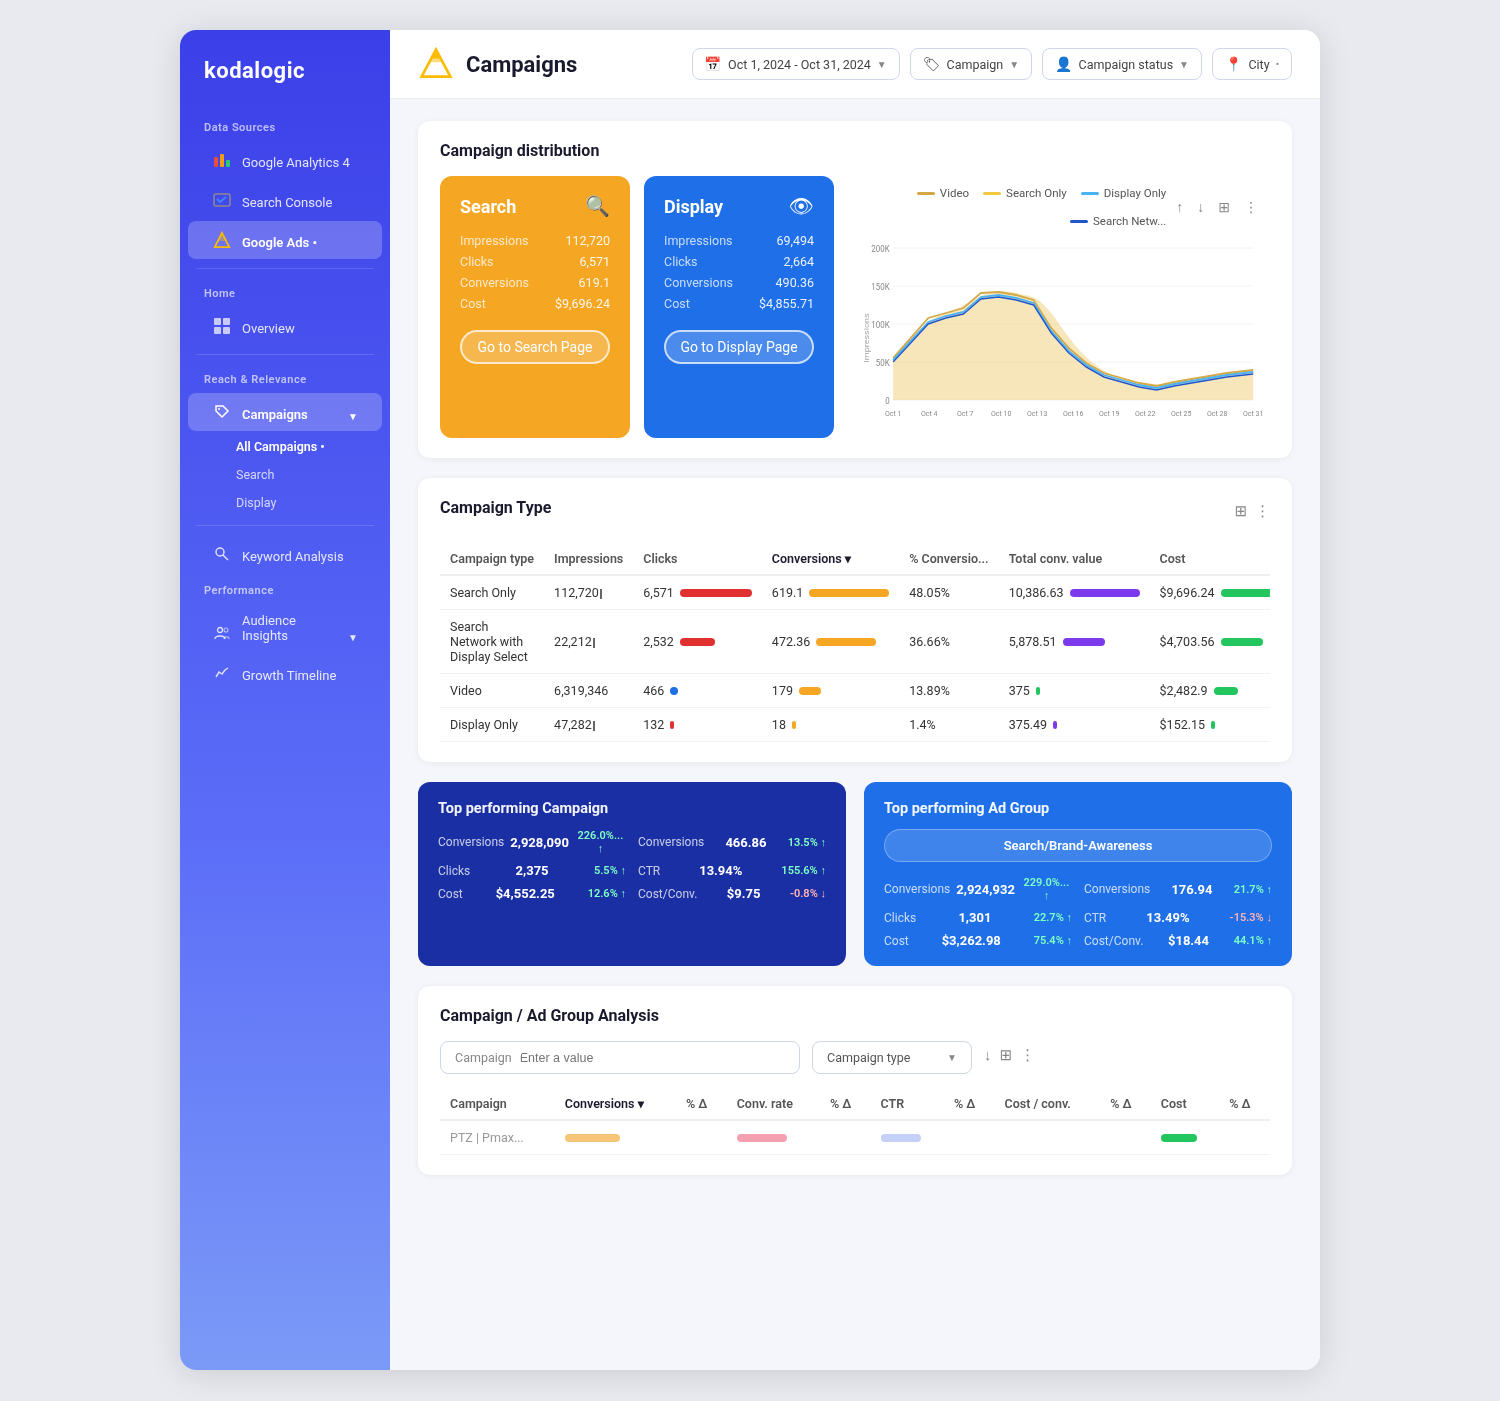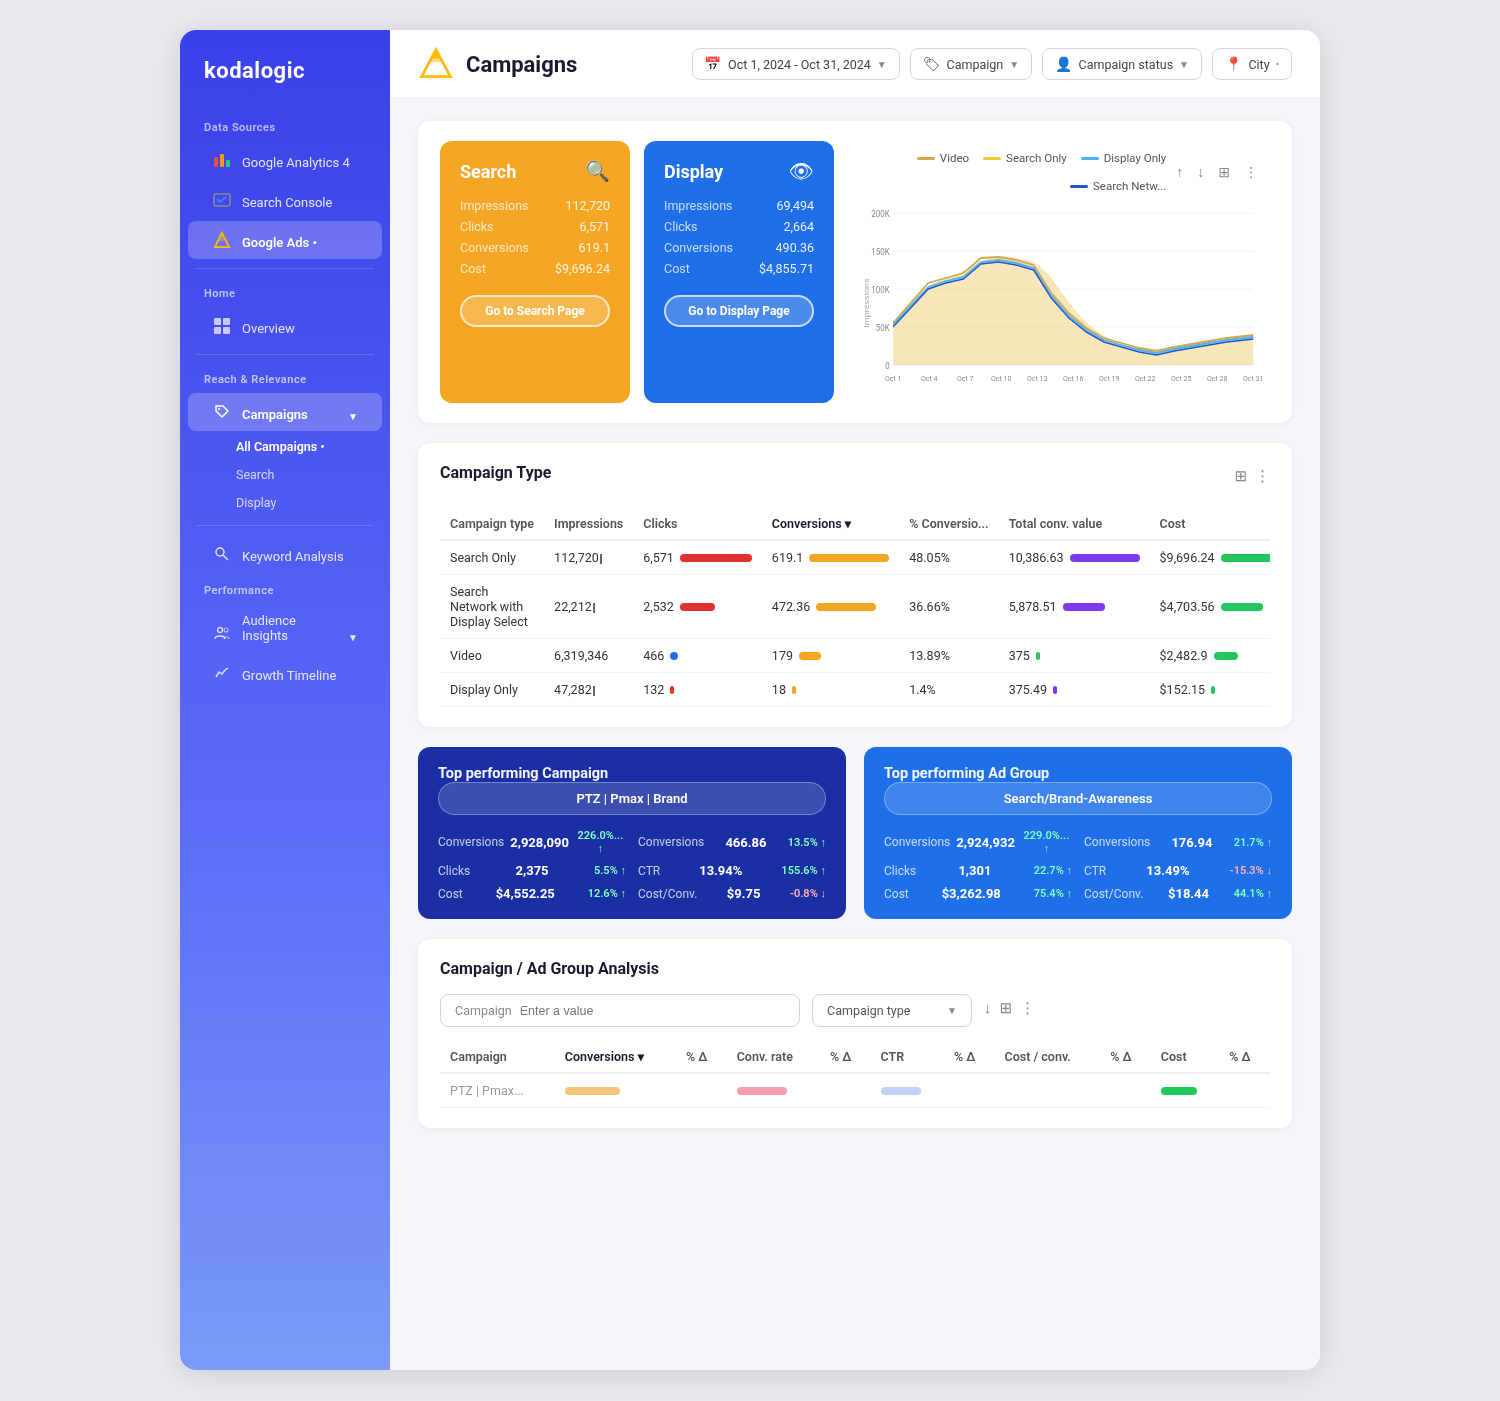--- a/index.html
+++ b/index.html
@@ -195,22 +195,22 @@
       color: rgba(255,255,255,0.9);
       padding: 1px 0;
     }
     .dist-box-row .label { color: rgba(255,255,255,0.75); }
     .dist-box-btn {
       margin-top: 14px;
       background: rgba(255,255,255,0.2);
       border: 2px solid rgba(255,255,255,0.7);
       border-radius: 20px;
       color: #fff;
-      font-size: 12px;
-      font-weight: 700;
+      font-size: 14px;
+      font-weight: 400;
       padding: 7px 0;
       text-align: center;
       cursor: pointer;
     }
     .dist-chart {
       flex: 1;
       background: #fff;
       border-radius: 8px;
       position: relative;
       min-height: 200px;
@@ -293,20 +293,21 @@
     .tp-card {
       border-radius: 12px;
       padding: 18px 20px;
       color: #fff;
     }
     .tp-card.dark-blue { background: #1a2fa3; }
     .tp-card.blue { background: #1E6FE8; }
     .tp-card-title {
       font-size: 14.5px;
       font-weight: 700;
+      margin-bottom: 12px;
       color: rgba(255,255,255,0.95);
     }
     .tp-name-badge {
       background: rgba(255,255,255,0.15);
       border-radius: 20px;
       padding: 8px 18px;
       text-align: center;
       font-size: 13px;
       font-weight: 600;
       color: #fff;
@@ -515,20 +516,21 @@
           <span class="filter-icon">📍</span>
           <span>City</span>
           <span style="font-size:10px;color:#888">•</span>
         </div>
       </div>
     </div>
 
     <div class="page-body">
 
       <div class="card">
+        <div class="card-title">Campaign distribution</div>
         <div class="distribution-row">
           <div class="dist-boxes">
 
             <div class="dist-box orange">
               <div class="dist-box-header">
                 <span class="dist-box-title">Search</span>
                 <span class="dist-box-icon">🔍</span>
               </div>
               <div class="dist-box-row">
                 <span class="label">Impressions</span>
@@ -787,21 +789,20 @@
               </tr>
             </tbody>
           </table>
         </div>
       </div>
 
       <div class="top-performing-grid">
 
         <div class="tp-card dark-blue">
           <div class="tp-card-title">Top performing Campaign</div>
-          <div class="tp-name-badge">PTZ | Pmax | Brand</div>
           <div class="tp-metrics">
             <div class="tp-metric">
               <span class="tp-metric-label">Conversions</span>
               <span class="tp-metric-value">2,928,090</span>
               <span class="tp-metric-change up">226.0%... ↑</span>
             </div>
             <div class="tp-metric">
               <span class="tp-metric-label">Conversions</span>
               <span class="tp-metric-value">466.86</span>
               <span class="tp-metric-change up">13.5% ↑</span>

